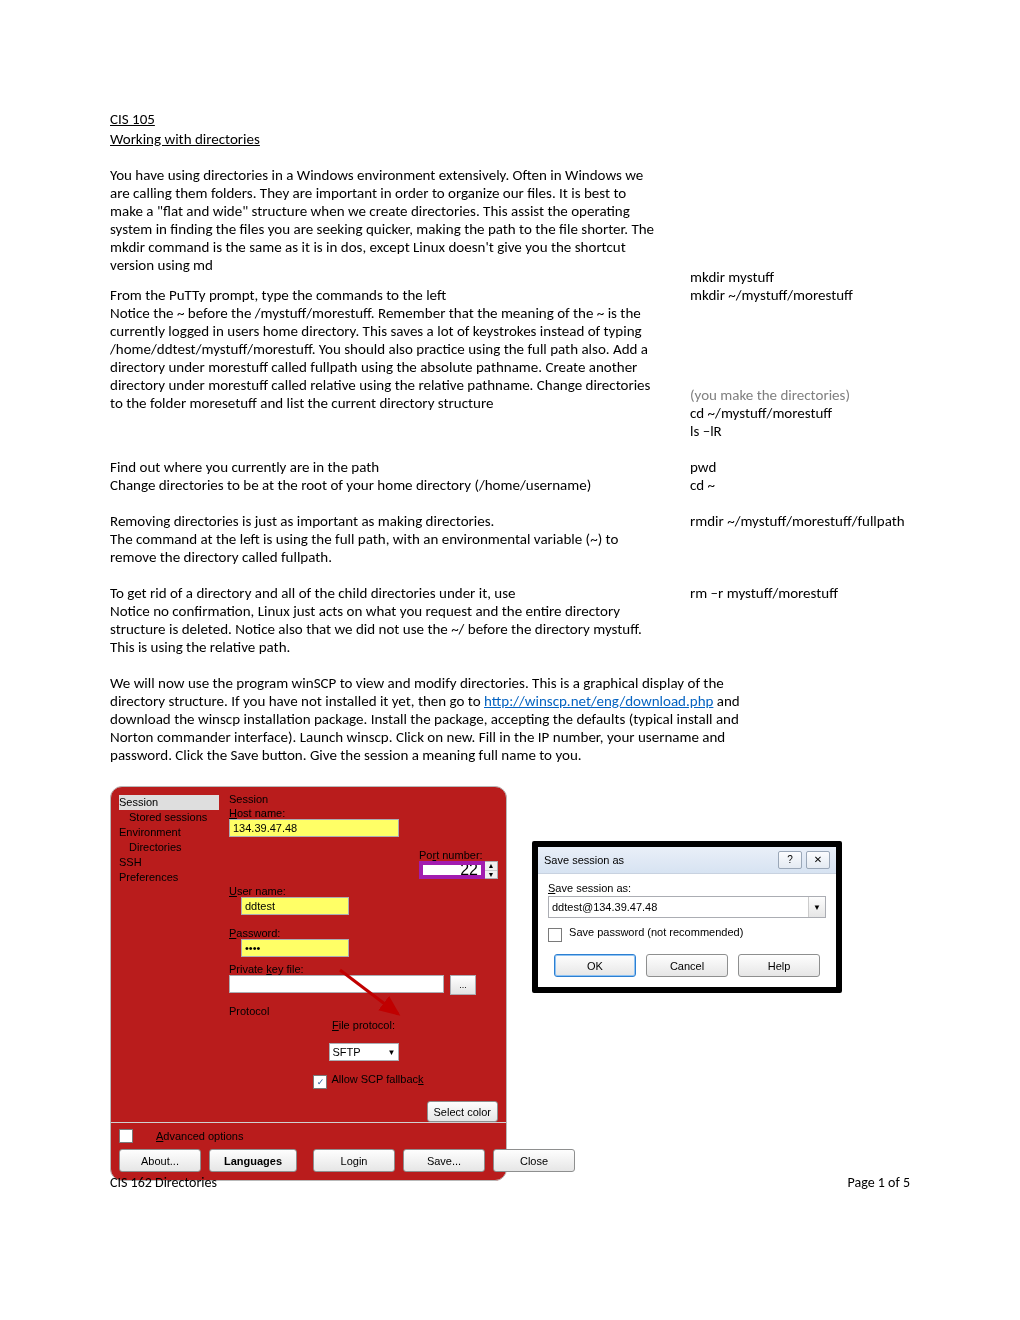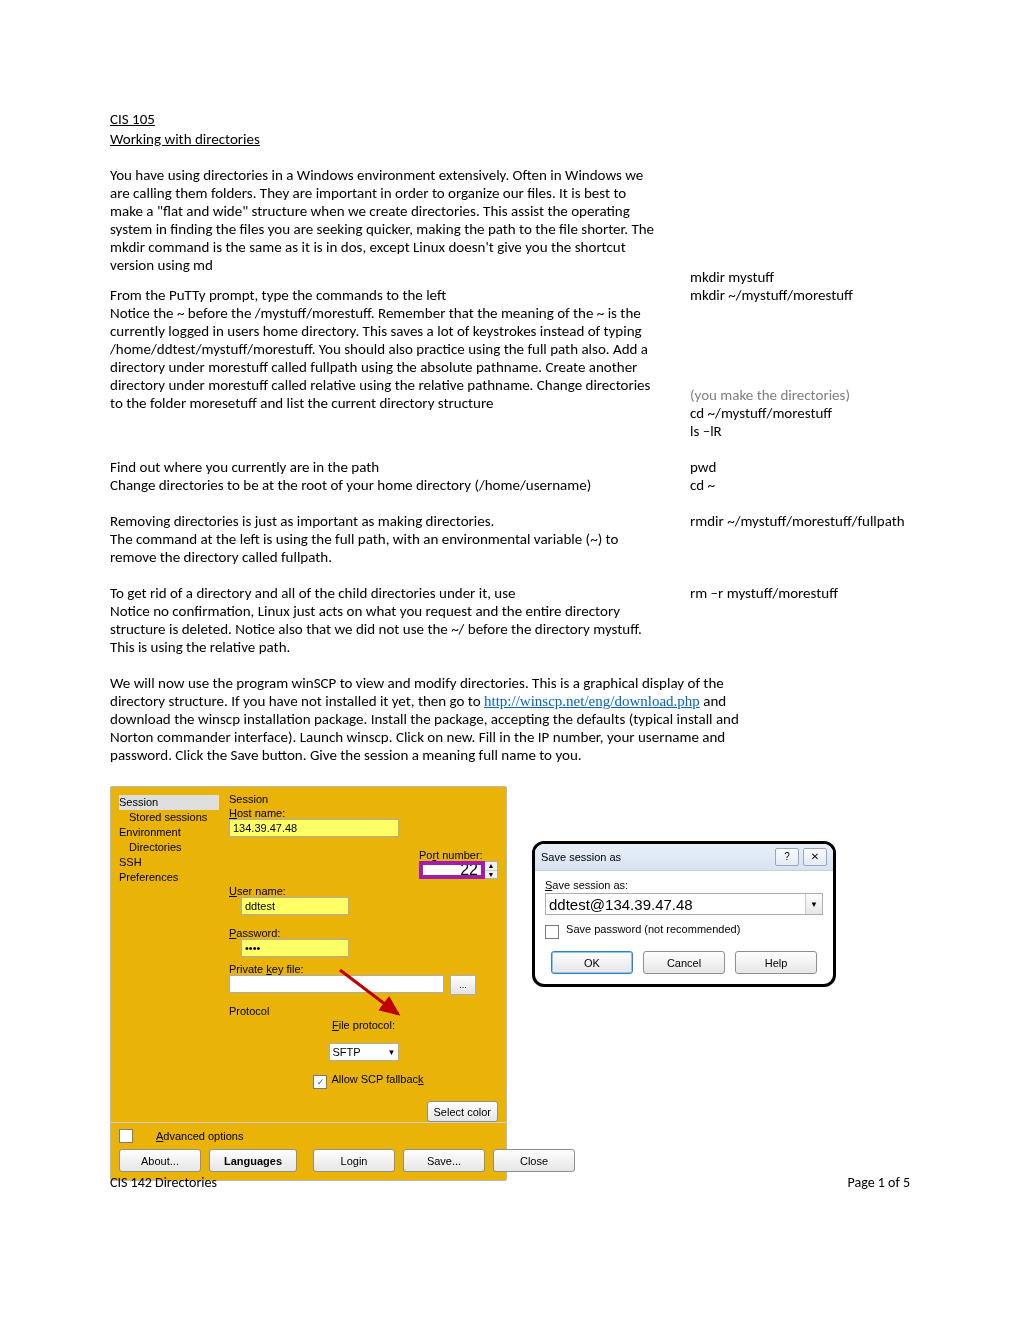--- a/index.html
+++ b/index.html
@@ -35,21 +35,20 @@
     padding-right: 30px;
     box-sizing: border-box;
   }
   .rcol {
     flex: 0 0 auto;
     white-space: nowrap;
   }
   a.lnk {
     color: #0563c1;
     text-decoration: underline;
-    font-family: Liberation Serif, serif;
   }
   .gray { color: #808080; }
   .footer {
     position: absolute;
     bottom: 40px;
     left: 110px;
     right: 110px;
     display: flex;
     justify-content: space-between;
     font-size: 14px;
@@ -59,23 +58,23 @@
   .shots {
     display: flex;
     gap: 25px;
     margin-top: 22px;
     align-items: flex-end;
   }
 
   
   .dlg {
     width: 395px;
-    background: #eab308;
+    background: #b91c1c;
     border: 1px solid #b9b9b9;
-    border-radius: 2px;
+    border-radius: 12px;
     font-family: "Segoe UI", Arial, sans-serif;
     font-size: 11px;
     color: #000;
   }
   .dlg-body {
     display: flex;
     padding: 6px 8px 0 8px;
   }
   .tree {
     width: 100px;
@@ -171,22 +170,22 @@
     width: 70px; height: 54px;
     pointer-events: none;
   }
 
   
   .ssd {
     width: 298px;
     font-family: "Segoe UI", Arial, sans-serif;
     font-size: 11px;
     background: #fff;
-    border: 3px solid #000000;
-    border-radius: 12px;
+    border: 6px solid #000000;
+    border-radius: 2px;
     overflow: hidden;
     align-self: flex-start;
     margin-top: 55px;
     position: relative;
   }
   .ssd-title {
     height: 26px;
     background: linear-gradient(#e9eff8,#d7e3f2);
     display: flex; align-items: center;
     padding: 0 6px;
@@ -202,21 +201,21 @@
     display: inline-flex; align-items: center; justify-content: center;
     font-size: 10px; line-height: 10px;
   }
   .ssd-body { padding: 8px 10px 10px 10px; }
   .ssd .combo {
     display: flex; border: 1px solid #abadb3;
     height: 20px; margin-top: 2px;
   }
   .ssd .combo span:first-child {
     flex: 1; padding: 0 3px; display: flex; align-items: center;
-    font-size: 15px; background: #fff;
+    font-size: 11px; background: #fff;
   }
   .ssd .combo .drop {
     width: 16px;
     display: flex; align-items: center; justify-content: center;
     border-left: 1px solid #ccc;
     background: linear-gradient(#fdfdfd,#e6e6e6);
     font-size: 8px;
   }
   .ssd-btns {
     display: flex; justify-content: center; gap: 10px;
@@ -398,16 +397,16 @@
           <span class="btn ssd-ok">OK</span>
           <span class="btn">Cancel</span>
           <span class="btn">Help</span>
         </div>
       </div>
     </div>
 
   </div>
 
   <div class="footer">
-    <span>CIS 142 Directories</span>
+    <span>CIS 162 Directories</span>
     <span>Page 1 of 5</span>
   </div>
 </div>
 
 </body></html>

